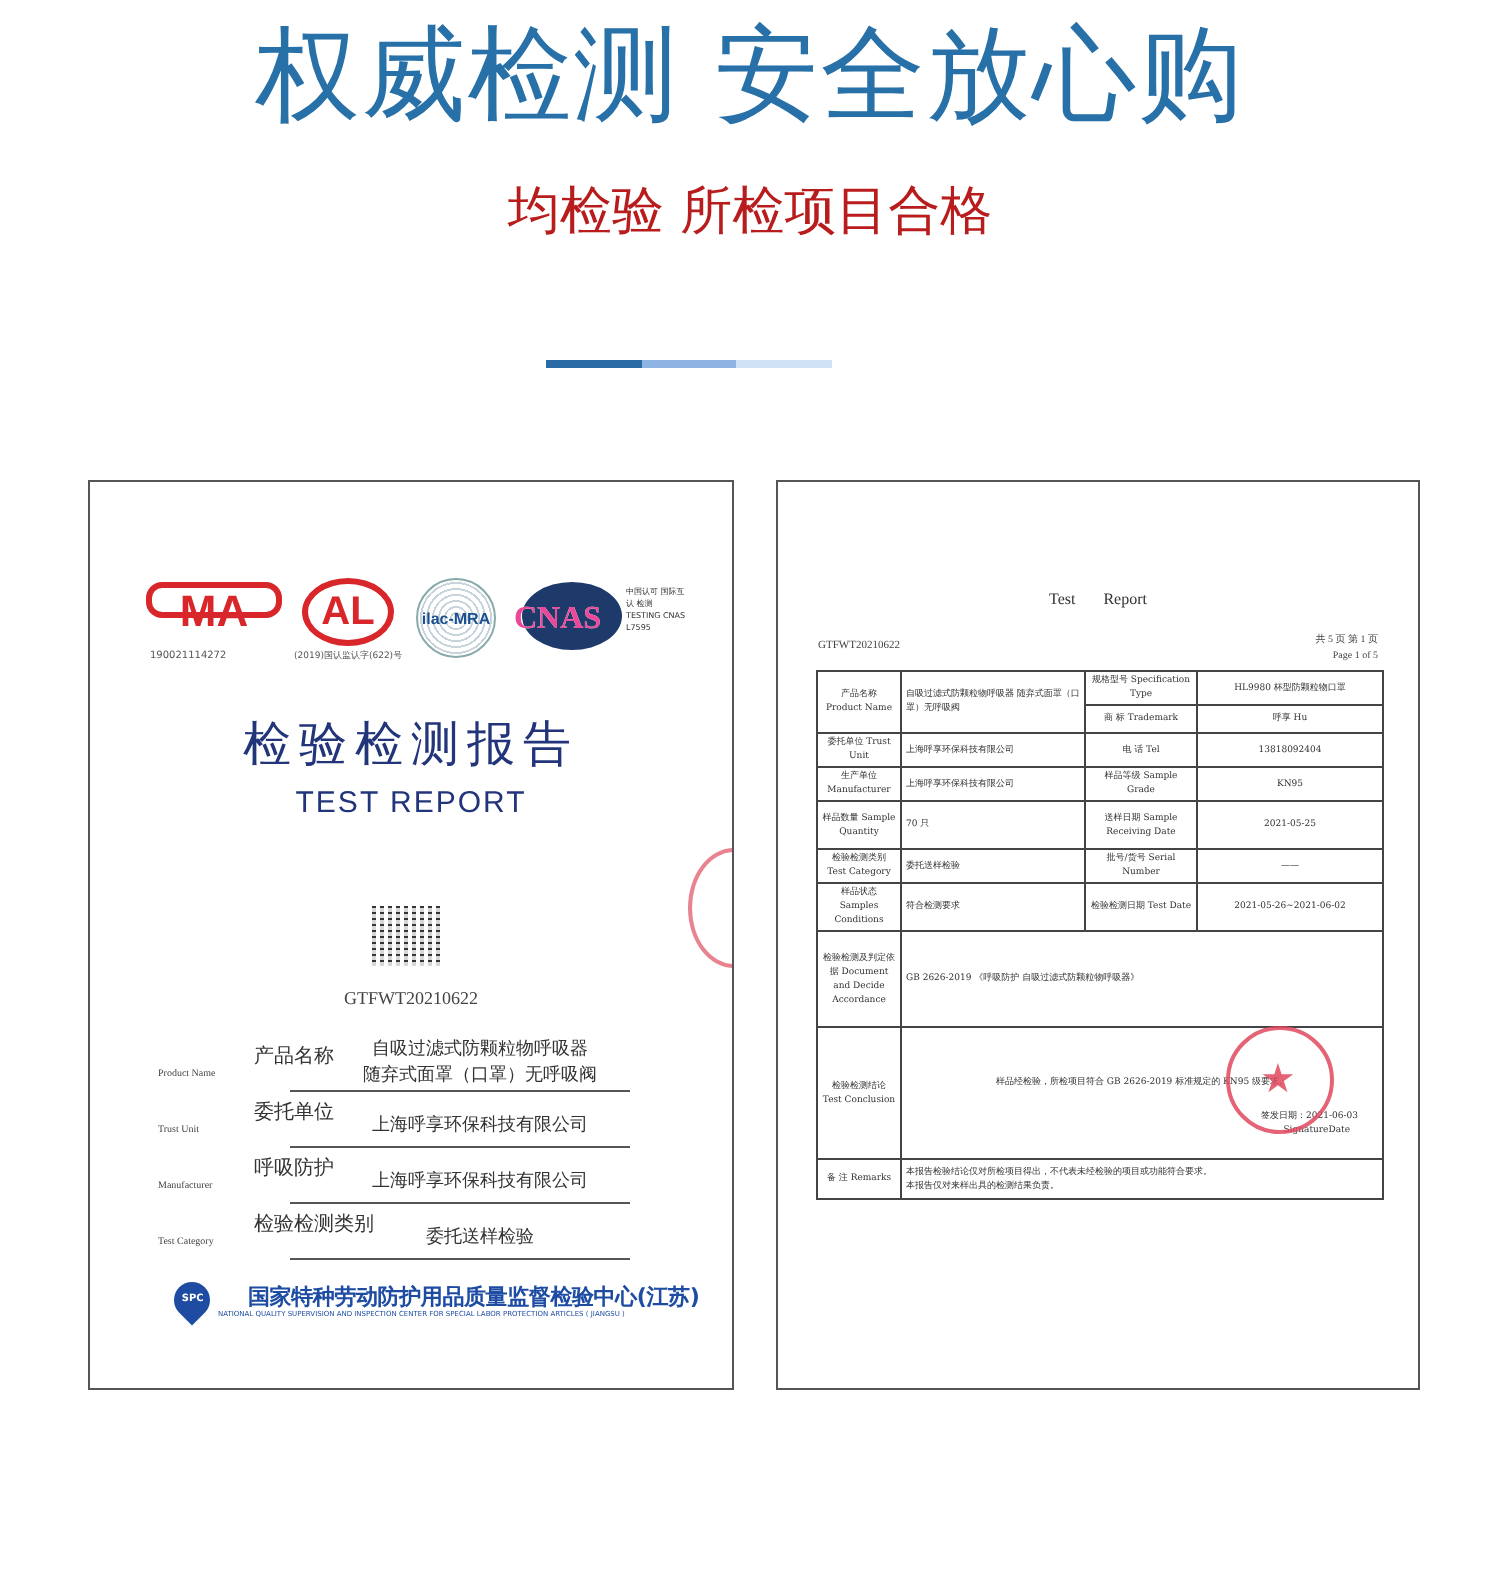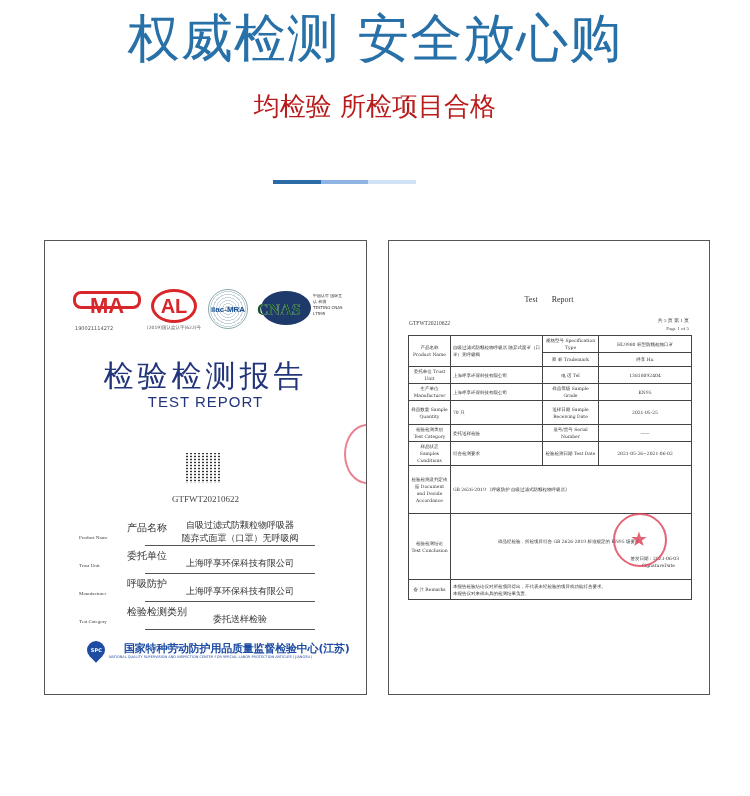--- a/index.html
+++ b/index.html
@@ -23,24 +23,24 @@
   .cma { left:0; top:2px; width:68px; height:18px; border:3px solid #d9262b; border-radius:8px;
     color:#d9262b; font-family:"Liberation Sans", sans-serif; font-weight:bold; font-size:22px; text-align:center; line-height:24px; }
   .cma-num { left:2px; top:36px; font-size:5px; color:#555; }
   .cal { left:78px; top:0; width:46px; height:34px; border:3px solid #d9262b; border-radius:50%;
     color:#d9262b; font-family:"Liberation Sans", sans-serif; font-weight:bold; font-size:20px; text-align:center; line-height:28px; }
   .cal-num { left:74px; top:36px; font-size:4.5px; color:#555; }
   .ilac { left:135px; top:0; width:40px; height:40px; border-radius:50%; border:1px solid #8aa;
     background:repeating-radial-gradient(circle at 50% 50%, #fff 0 2px, #c8d4dc 2px 3px);
     font-size:8px; color:#1b4f8f; font-weight:bold; text-align:center; line-height:40px; font-family:"Liberation Sans", sans-serif; }
   .cnas { left:188px; top:2px; width:50px; height:34px; border-radius:50%; background:#1d3a6a; }
-  .cnas-text { left:184px; top:12px; font-family:"Liberation Serif", serif; font-weight:bold; font-size:16px; color:#14532d;
+  .cnas-text { left:184px; top:12px; font-family:"Liberation Serif", serif; font-weight:bold; font-size:16px; color:#ec4899;
     text-shadow:0 0 0 #fff; }
   .cnas-side { left:240px; top:4px; font-size:4px; color:#333; line-height:6px; width:30px; }
-  .cover-title { position:absolute; top:115px; left:0; width:100%; text-align:center; font-size:30px; color:#23357a; letter-spacing:4px; font-family:"DejaVu Serif", serif; }
+  .cover-title { position:absolute; top:115px; left:0; width:100%; text-align:center; font-size:24px; color:#23357a; letter-spacing:4px; font-family:"DejaVu Serif", serif; }
   .cover-sub { position:absolute; top:152px; left:0; width:100%; text-align:center; font-size:15px; color:#23357a; font-family:"Liberation Sans", sans-serif; letter-spacing:1px; }
   .qr { position:absolute; top:212px; left:141px; width:35px; height:30px;
     background:
       repeating-linear-gradient(90deg, #111 0 2px, #fff 2px 4px),
       #fff; opacity:.85; }
   .qr::after { content:""; position:absolute; inset:0; background:repeating-linear-gradient(0deg, rgba(255,255,255,.8) 0 2px, transparent 2px 3px); }
   .report-no { position:absolute; top:253px; left:0; width:100%; text-align:center; font-family:"Liberation Serif", serif; font-size:9px; color:#444; }
   .field { position:absolute; left:34px; width:240px; }
   .field .lbl-cn { position:absolute; left:0; top:0; font-family:Liberation Mono, monospace; font-size:10px; color:#333;margin-left:48px; }
   .field .lbl-en { position:absolute; left:0; top:14px; font-family:"Liberation Serif", serif; font-size:5px; color:#444; }

